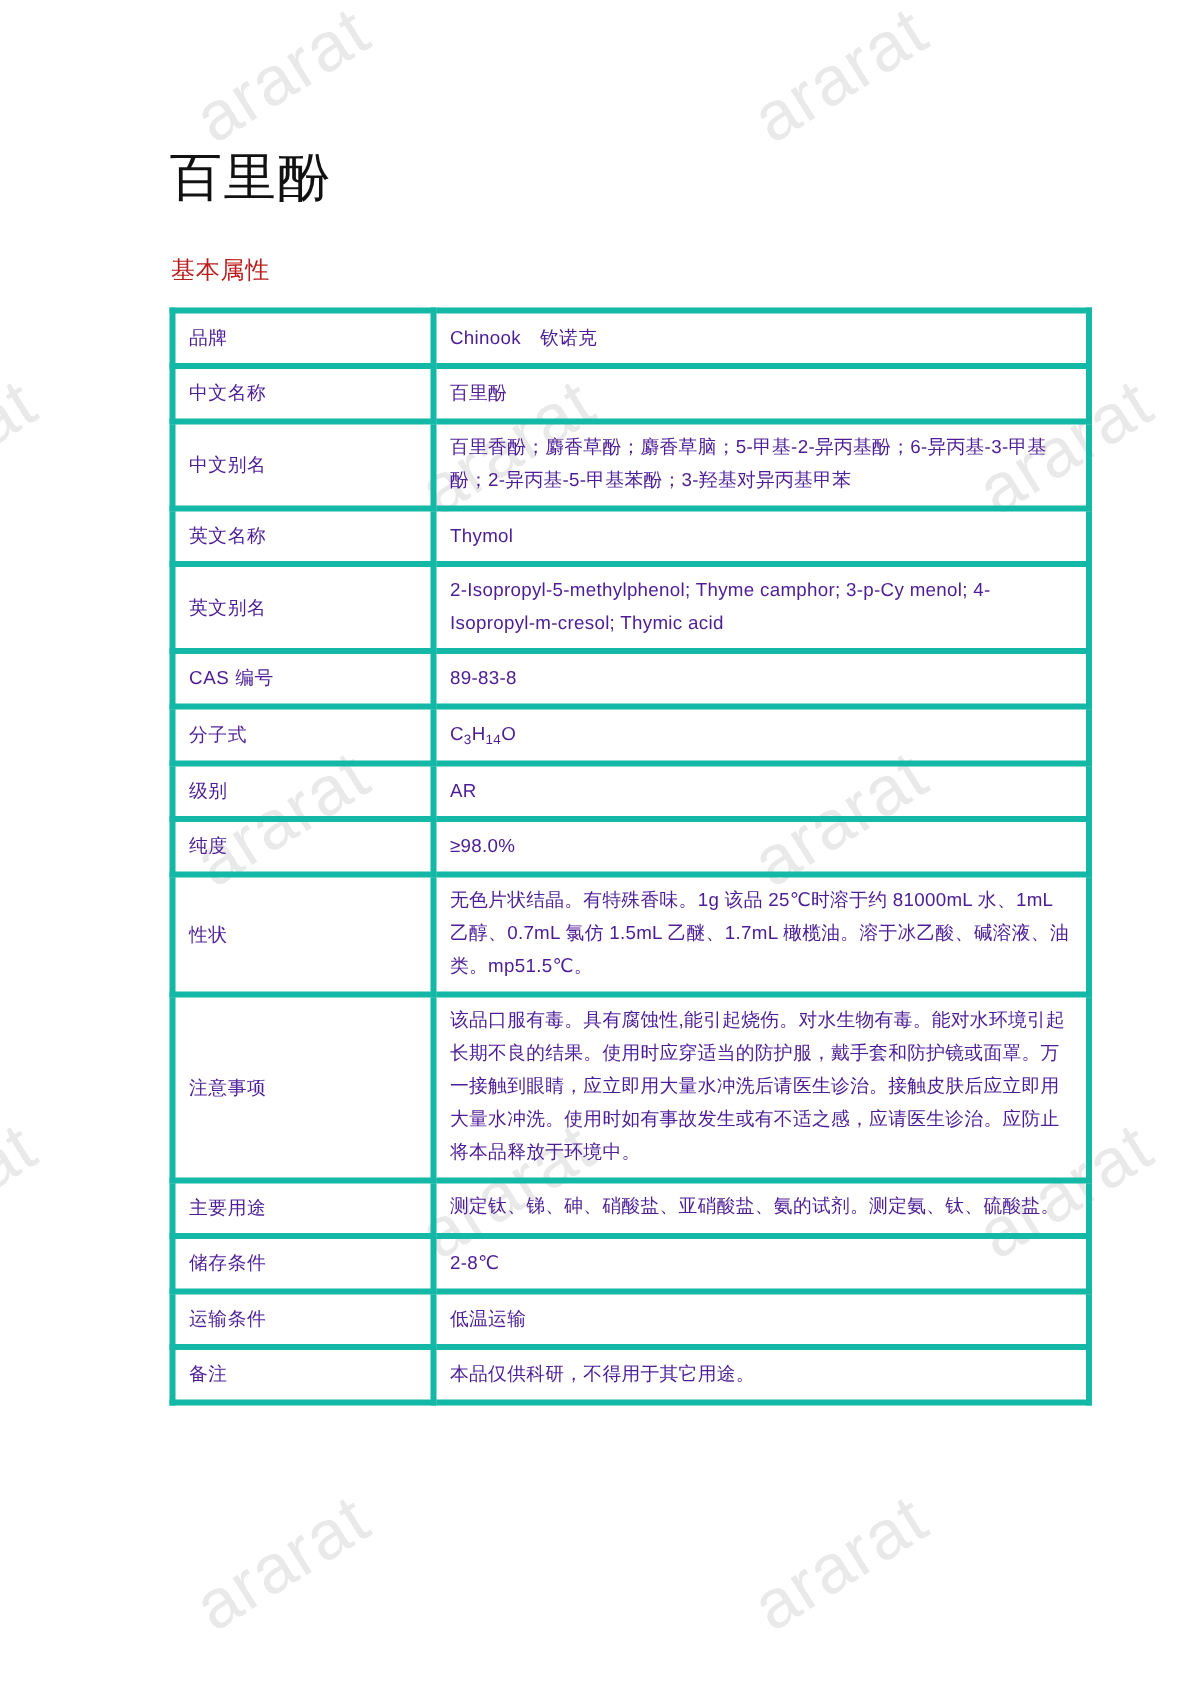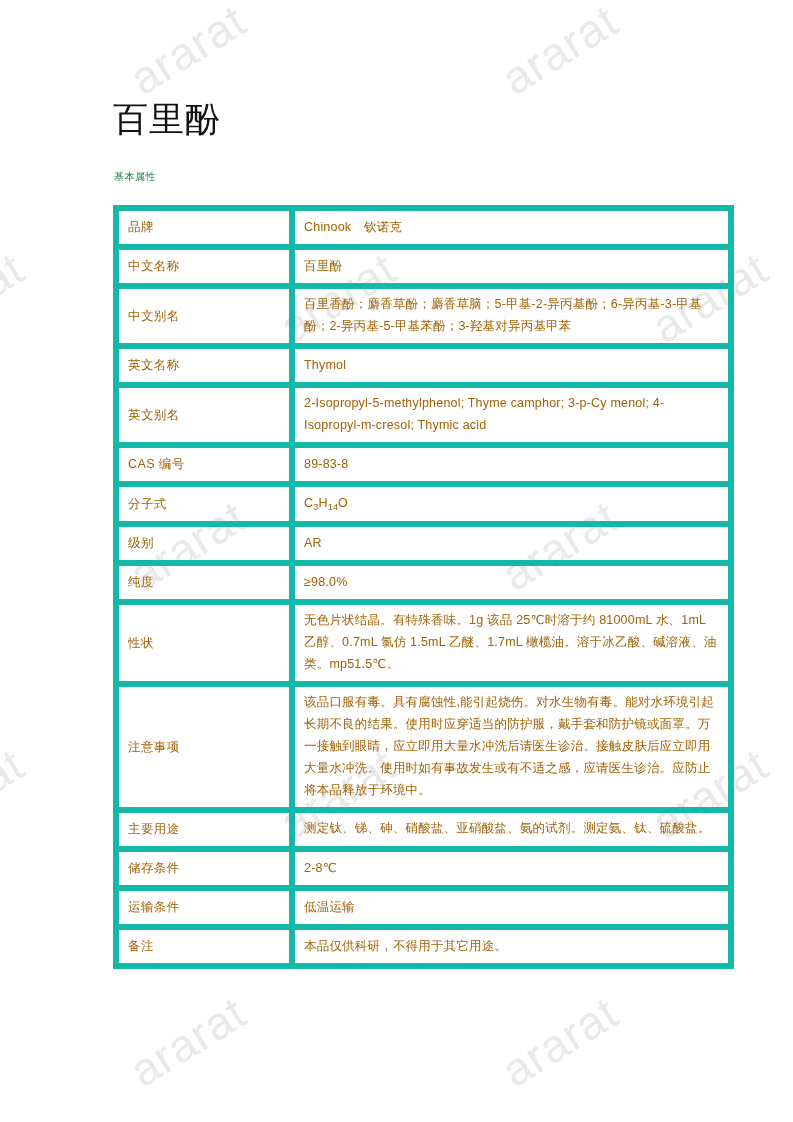--- a/index.html
+++ b/index.html
@@ -54,42 +54,42 @@
     line-height: 1.2;
     letter-spacing: 1px;
     color: #111111;
     margin: 0;
   }
 
   #section-heading {
     position: absolute;
     left: 114px;
     top: 170px;
-    font-size: 10px;
+    font-size: 16px;
     font-weight: 400;
-    color: #15803d;
+    color: #b91c1c;
     letter-spacing: 0.5px;
   }
 
   #props-table {
     position: absolute;
     left: 113px;
     top: 205px;
     width: 567px;
     border-collapse: collapse;
     table-layout: fixed;
     background: transparent;
   }
   #props-table td {
-    border: 6px solid #14b8a6;
+    border: 4px solid #14b8a6;
     padding: 5px 9px 6px 9px;
     font-size: 12.5px;
     line-height: 22px;
     vertical-align: middle;
-    color: #a16207;
+    color: #4c1d95;
     background: transparent;
   }
   #props-table td.label-cell {
     width: 152px;
     letter-spacing: 0.4px;
   }
   #props-table td.value-cell {
     width: 415px;
     letter-spacing: 0.2px;
   }

